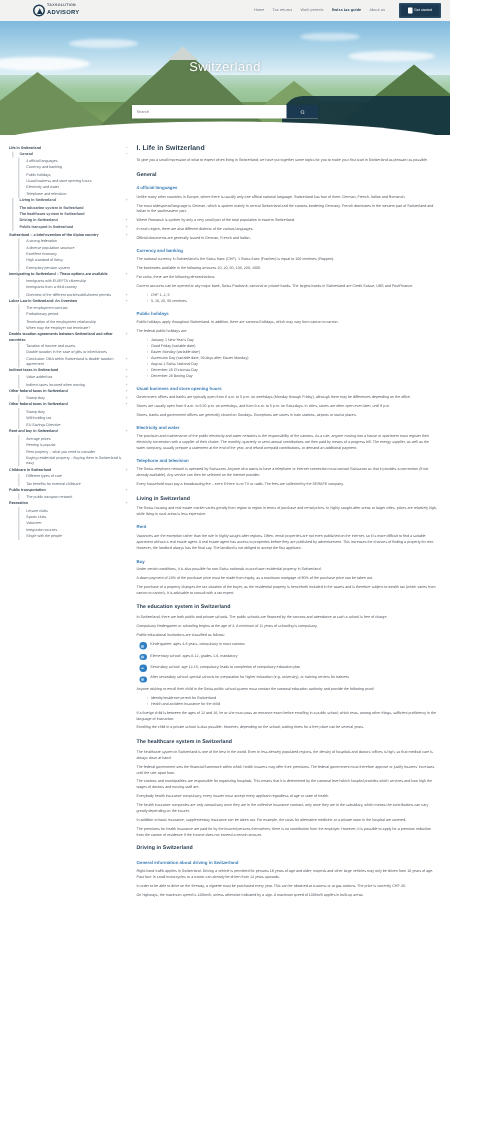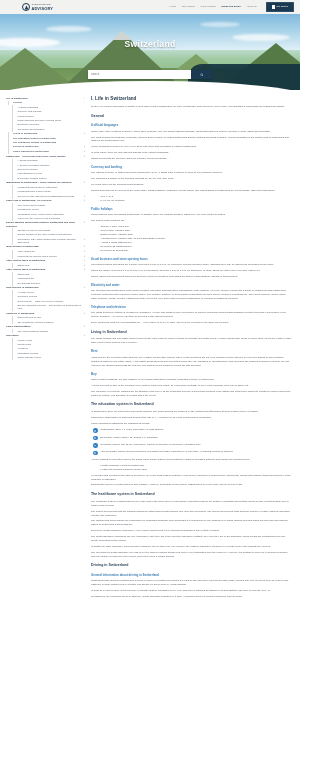--- a/index.html
+++ b/index.html
@@ -105,21 +105,21 @@
     border-left: 10px solid transparent; border-right: 10px solid transparent;
     border-bottom: 9px solid #cfd6d2;
   }
   .hero-dark {
     position: absolute; right: 0; bottom: 0; width: 112px; height: 26px;
     background: #13333f; opacity: .92;
     border-top-left-radius: 14px;
   }
   .hero-title {
     position: absolute; top: 24px; left: 0; right: 0; text-align: center;
-    color: #ffffff; font-size: 8.6px; font-weight: 700; letter-spacing: 0.3px;
+    color: #ffffff; font-size: 8.6px; font-weight: 400; letter-spacing: 0.3px;
     text-shadow: 0 0.5px 1.6px rgba(0,0,0,.35);
     z-index: 4;
   }
   .searchbar {
     position: absolute; left: 88px; bottom: 11px; width: 124px; height: 9px;
     background: #ffffff; display: flex; align-items: stretch;
     box-shadow: 0 0.6px 2px rgba(0,0,0,.22); z-index: 5;
   }
   .search-input {
     flex: 1; border: none; outline: none;

